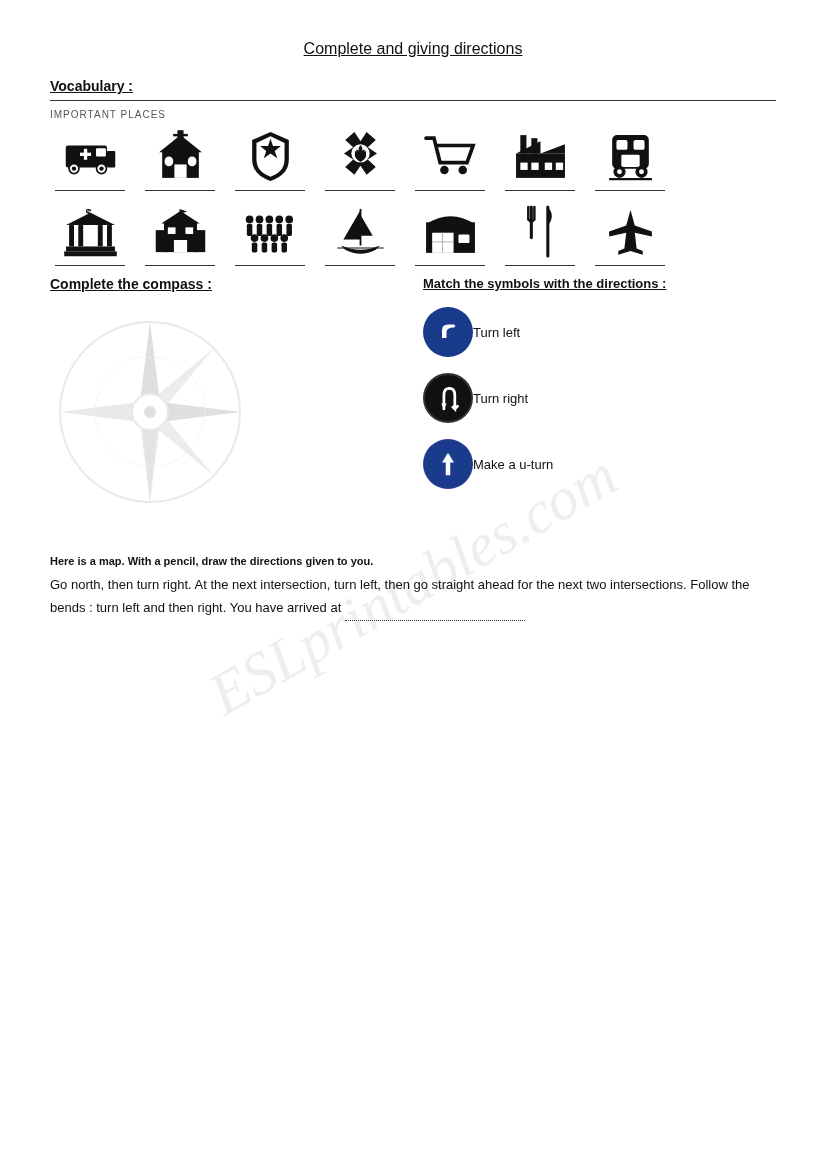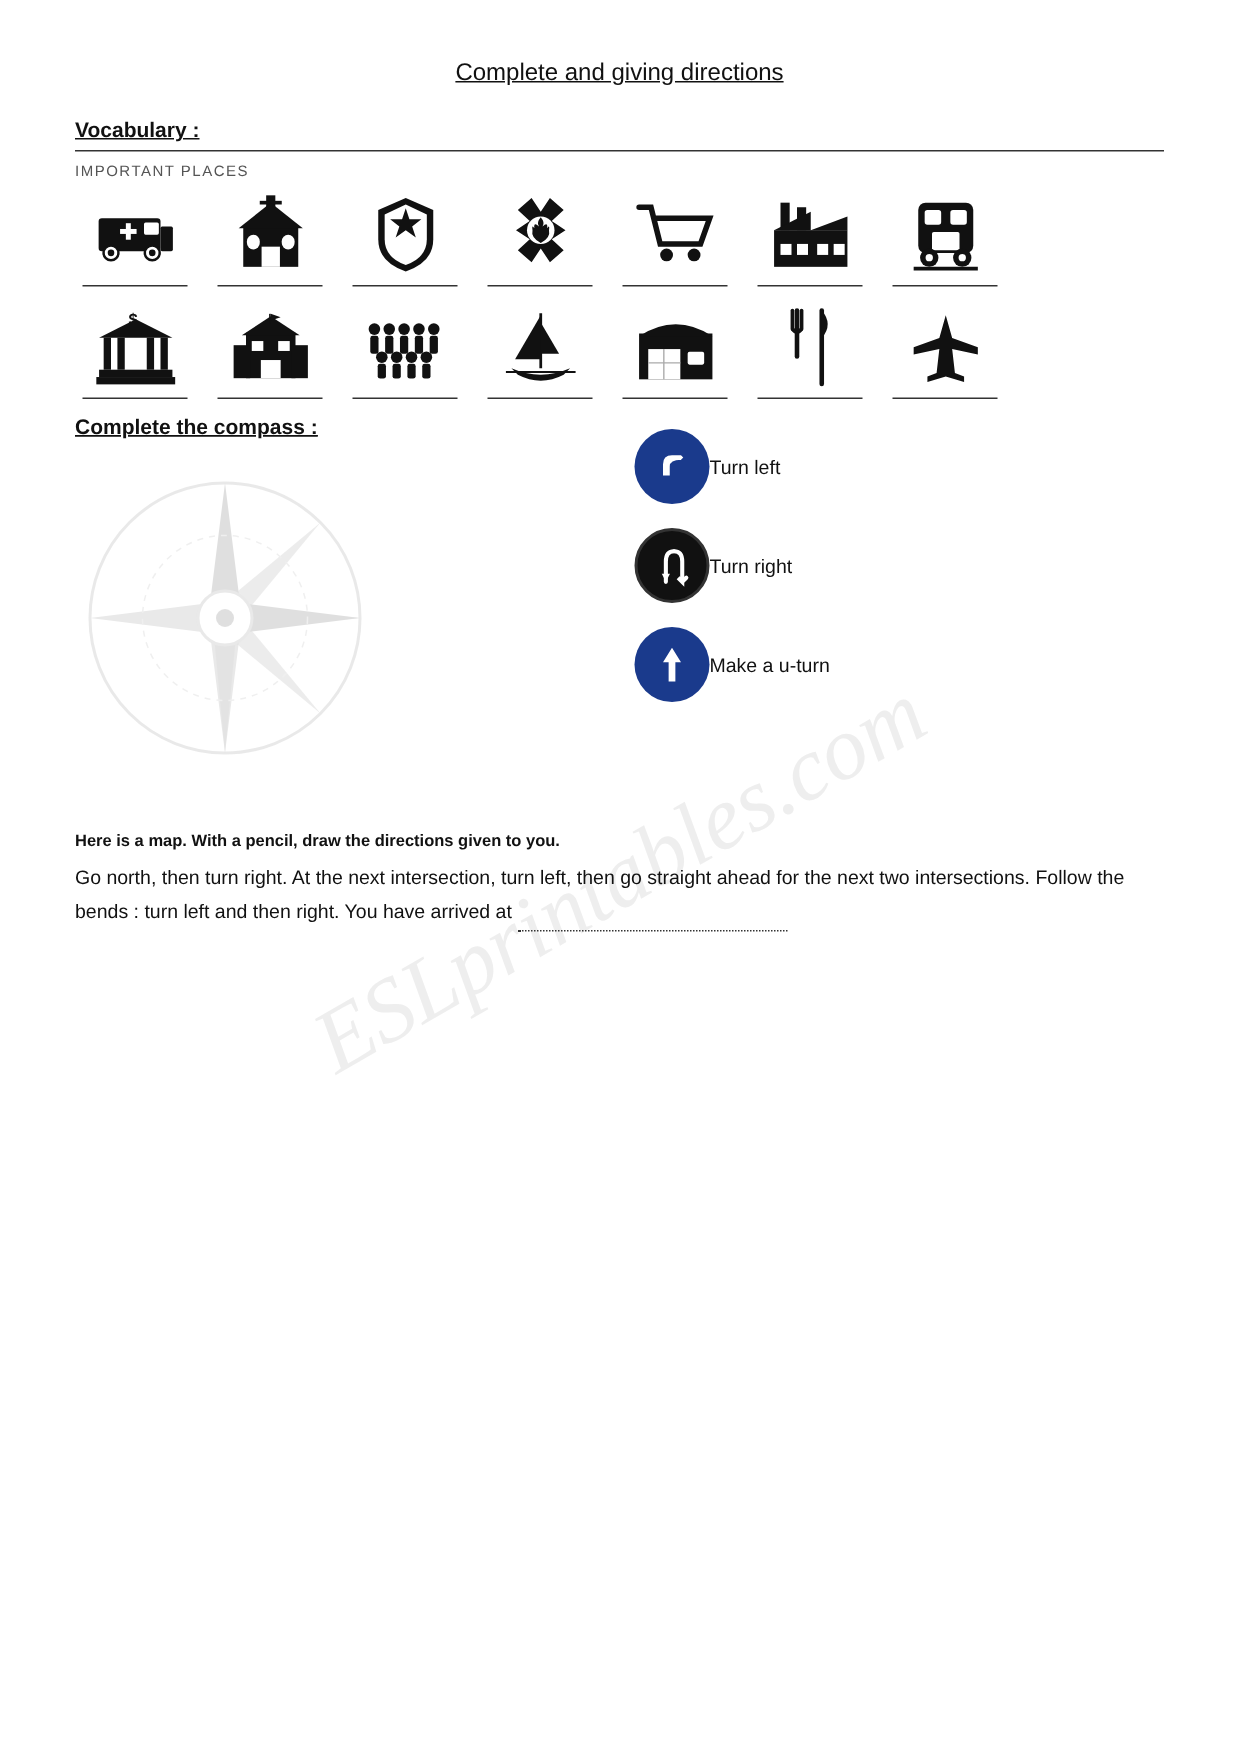--- a/index.html
+++ b/index.html
@@ -64,21 +64,20 @@
       border-top: 1.5px solid #333;
       margin-top: 4px;
     }
     .two-col {
       display: flex;
       gap: 20px;
       margin-top: 10px;
     }
     .col-left {
       flex: 1;
-      text-decoration: underline;
     }
     .col-right {
       flex: 1;
     }
     .match-section {
       margin-top: 10px;
     }
     .match-title {
       font-size: 13px;
       font-weight: bold;
@@ -440,20 +439,21 @@
 
           <circle cx="100" cy="100" r="18" fill="#fff" stroke="#888" stroke-width="2"></circle>
           <circle cx="100" cy="100" r="6" fill="#555"></circle>
 
           <circle cx="100" cy="100" r="55" fill="none" stroke="#aaa" stroke-width="1" stroke-dasharray="4,4"></circle>
         </svg>
       </div>
     </div>
 
     <div class="col-right">
+      <div class="match-title">Match the symbols with the directions :</div>
       <div class="match-section">
 
         <div class="match-row">
           <div class="direction-sign">
             <svg viewBox="0 0 40 40" xmlns="http://www.w3.org/2000/svg">
 
               <path d="M12,28 L12,18 Q12,10 20,10 L28,10 L24,6 L30,12 L24,18 L28,14 Q18,14 18,20 L18,28 Z" fill="white"></path>
             </svg>
           </div>
           <div class="direction-label">Turn left</div>

